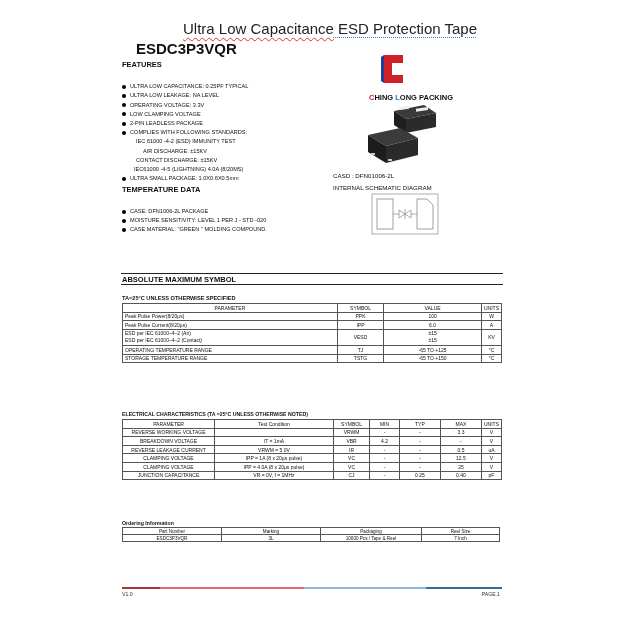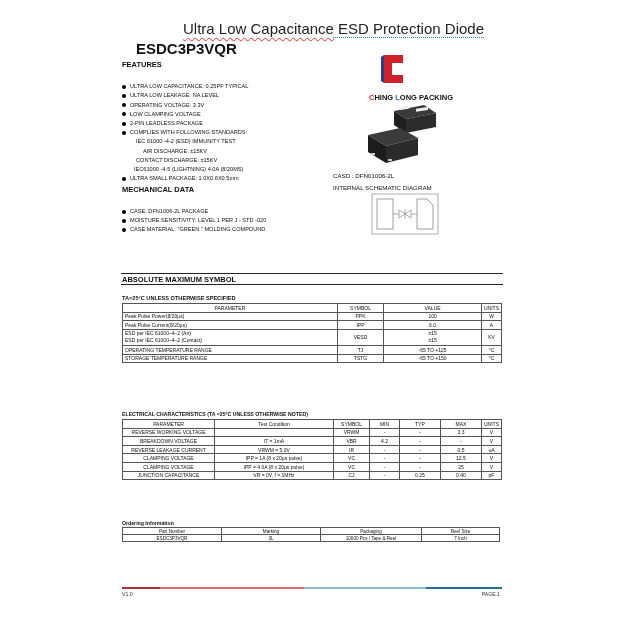--- a/index.html
+++ b/index.html
@@ -33,42 +33,42 @@
   .c { text-align:center; }
   .sub { font-size:5.6px; font-weight:bold; }
   .footline { left:122px; top:587px; width:380px; height:1.5px;
     background:linear-gradient(to right,#b03030 0%,#b03030 10%,#e36a6a 10%,#e36a6a 48%,#8fb8dc 48%,#8fb8dc 80%,#2f6e98 80%,#2f6e98 100%); }
   .foot { top:591px; font-size:5.2px; color:#333; }
 </style>
 </head>
 <body>
 
 <div class="abs title">
-  <span class="red">Ultra Low Capacitance</span><span class="blue"> ESD Protection Diode</span>
+  <span class="red">Ultra Low Capacitance</span><span class="blue"> ESD Protection Tape</span>
 </div>
 <div class="abs part">ESDC3P3VQR</div>
 
 <div class="abs feat">
   <div class="h-sec" style="margin-top:-16px;margin-bottom:13px">FEATURES</div>
   <ul>
     <li class="b">ULTRA LOW CAPACITANCE: 0.25PF TYPICAL</li>
     <li class="b">ULTRA LOW LEAKAGE: NA LEVEL</li>
     <li class="b">OPERATING VOLTAGE: 3.3V</li>
     <li class="b">LOW CLAMPING VOLTAGE</li>
     <li class="b">2-PIN LEADLESS PACKAGE</li>
     <li class="b">COMPLIES WITH FOLLOWING STANDARDS:</li>
     <li class="i1">IEC 61000 -4-2 (ESD) IMMUNITY TEST</li>
     <li class="i2">AIR DISCHARGE: ±15KV</li>
     <li class="i1">CONTACT DISCHARGE: ±15KV</li>
     <li class="i3">IEC61000 -4-5 (LIGHTNING) 4.0A (8/20MS)</li>
     <li class="b">ULTRA SMALL PACKAGE: 1.0X0.6X0.5mm</li>
   </ul>
 </div>
 
-<div class="abs h-sec" style="left:122px;top:185px">MECHANICAL DATA</div>
+<div class="abs h-sec" style="left:122px;top:185px">TEMPERATURE DATA</div>
 <div class="abs mech">
   <ul>
     <li class="b">CASE: DFN1006-2L PACKAGE</li>
     <li class="b">MOISTURE SENSITIVITY: LEVEL 1 PER J - STD -020</li>
     <li class="b">CASE MATERIAL: "GREEN " MOLDING COMPOUND.</li>
   </ul>
 </div>
 
 <svg class="abs logo" viewBox="0 0 26 30">
   <path d="M3 3 L22 1 L22 9 L11 9 L11 21 L22 21 L22 29 L3 27 Z" fill="#1e3f9a"></path>

